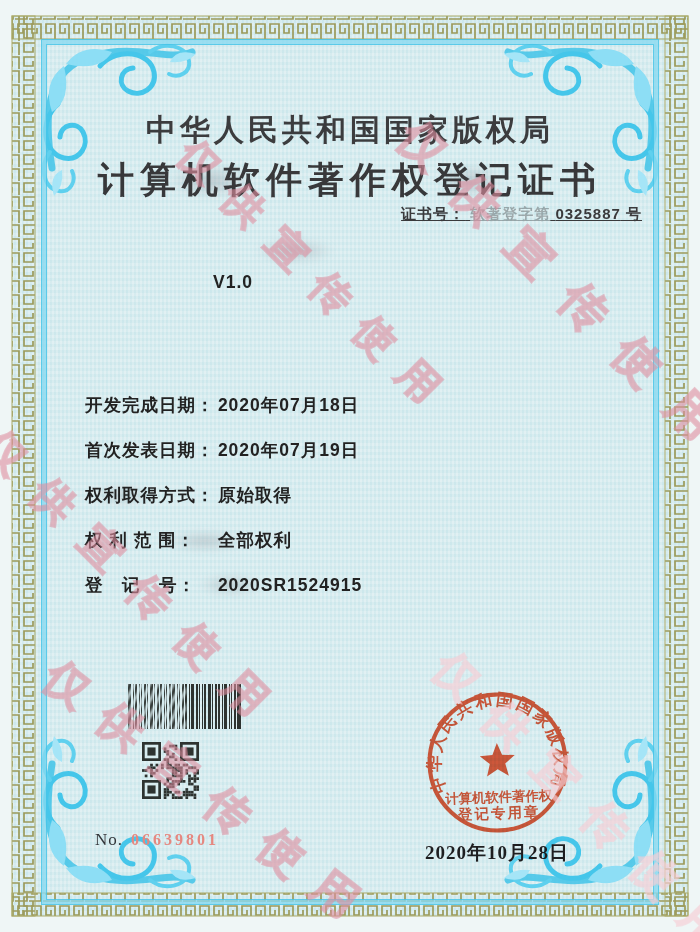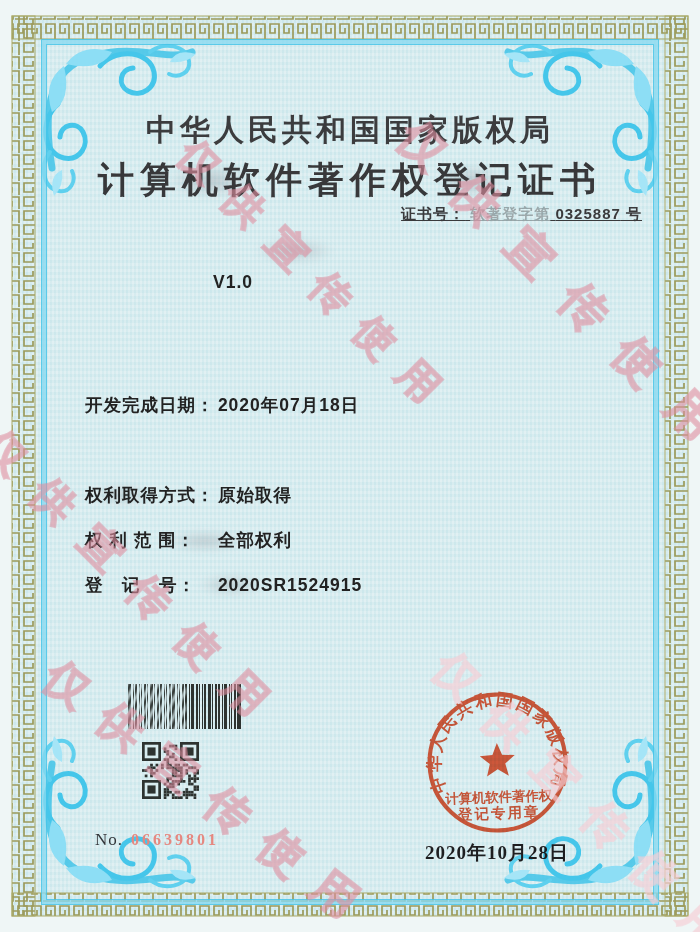--- a/index.html
+++ b/index.html
@@ -123,20 +123,24 @@
   </div>
 
   <div class="abs version-line" style="top:272px">V1.0</div>
 
 
   <div class="abs field-row" style="top:393px">
     <span class="flabel">开发完成日期：</span>
     <span class="fvalue">2020年07月18日</span>
   </div>
 
+  <div class="abs field-row" style="top:438px">
+    <span class="flabel">首次发表日期：</span>
+    <span class="fvalue">2020年07月19日</span>
+  </div>
 
   <div class="abs field-row" style="top:528px">
     <span class="flabel">权 利 范 围：</span>
     <span class="fvalue">全部权利</span>
   </div>
 
   <div class="abs field-row" style="top:483px">
     <span class="flabel">权利取得方式：</span>
     <span class="fvalue">原始取得</span>
   </div>

